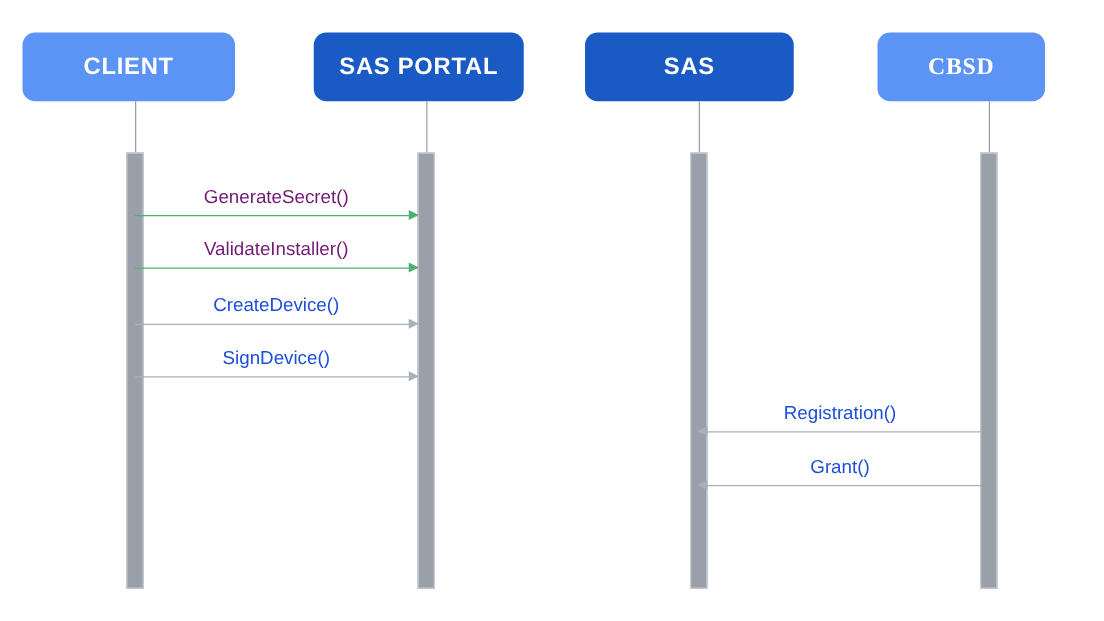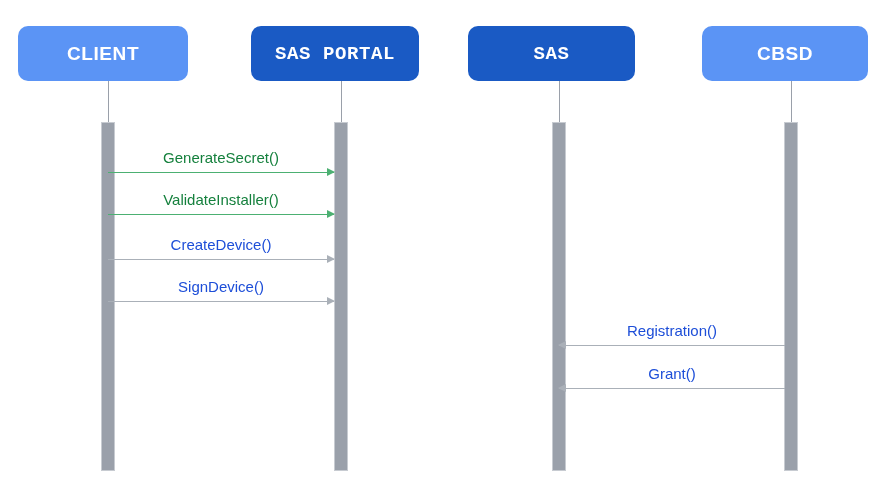--- a/index.html
+++ b/index.html
@@ -26,21 +26,21 @@
     align-items: center;
     justify-content: center;
     box-sizing: border-box;
     color: #ffffff;
     font-weight: bold;
     font-size: 19px;
     letter-spacing: 0.6px;
     user-select: none;
   }
   .actor-box.light { background: #5b94f5; }
-  .actor-box.dark  { background: #1a5ac4; font-family: Liberation Mono, monospace; }
+  .actor-box.dark  { background: #1a5ac4; }
 
   
   .lifeline {
     position: absolute;
     width: 1px;
     background: #9aa0aa;
   }
 
   
   .activation {
@@ -89,21 +89,21 @@
   .msg-label {
     position: absolute;
     left: 0;
     width: 100%;
     text-align: center;
     font-size: 15px;
     bottom: 6px;
     white-space: nowrap;
     user-select: none;
   }
-  .msg-label.green { color: #15803d; }
+  .msg-label.green { color: #701a75; }
   .msg-label.grey  { color: #1d4ed8; }
 </style>
 </head>
 <body>
 
 <div id="diagram">
     <div class="actor-box light" style="left: 18px; top: 26px; width: 170px; height: 55px;">
       <span>CLIENT</span>
     </div>
     <div class="lifeline" style="left: 108px; top: 81px; height: 41px;"></div>
@@ -111,21 +111,21 @@
     <div class="actor-box dark" style="left: 251px; top: 26px; width: 168px; height: 55px;">
       <span>SAS PORTAL</span>
     </div>
     <div class="lifeline" style="left: 341px; top: 81px; height: 41px;"></div>
     <div class="activation" style="left: 334px; top: 122px; height: 349px;"></div>
     <div class="actor-box dark" style="left: 468px; top: 26px; width: 167px; height: 55px;">
       <span>SAS</span>
     </div>
     <div class="lifeline" style="left: 559px; top: 81px; height: 41px;"></div>
     <div class="activation" style="left: 552px; top: 122px; height: 349px;"></div>
-    <div class="actor-box light" style="left: 702px; top: 26px; width: 166px; height: 55px;">
+    <div class="actor-box light" style="left: 702px; top: 26px; width: 134px; height: 55px; font-family: Liberation Serif, serif;">
       <span>CBSD</span>
     </div>
     <div class="lifeline" style="left: 791px; top: 81px; height: 41px;"></div>
     <div class="activation" style="left: 784px; top: 122px; height: 349px;"></div>
     <div class="message" style="left: 108px; top: 172px; width: 226px;">
       <div class="msg-line green"></div>
       <div class="arrow-head right"></div>
       <div class="msg-label green">GenerateSecret()</div>
     </div>
     <div class="message" style="left: 108px; top: 214px; width: 226px;">

